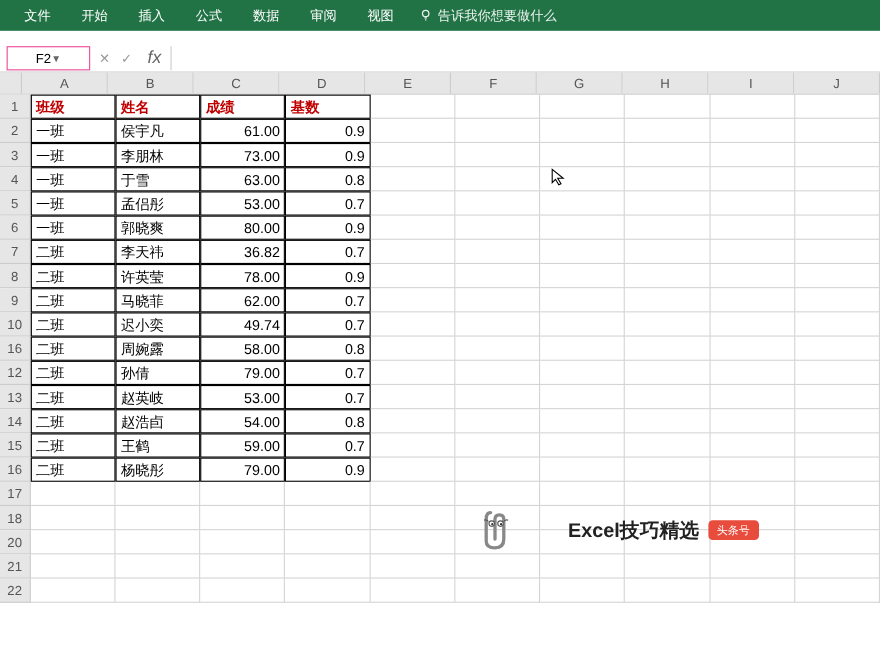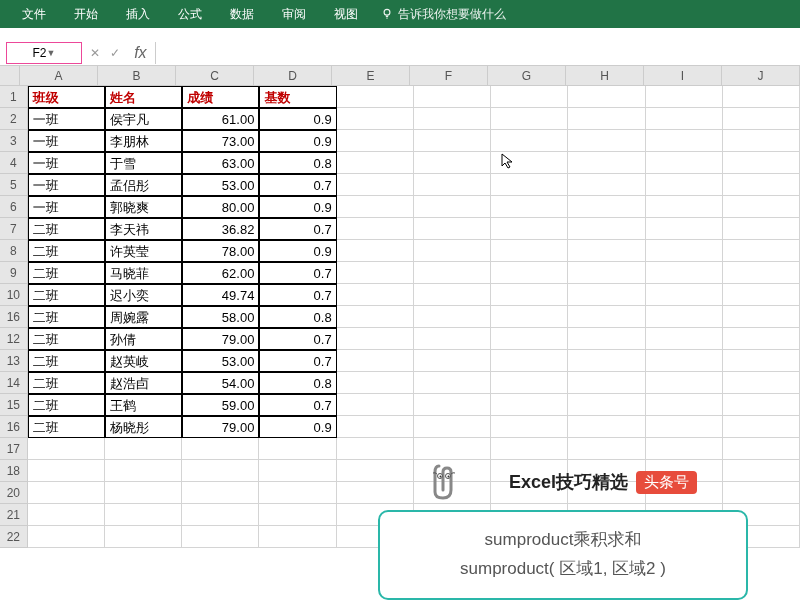--- a/index.html
+++ b/index.html
@@ -31,21 +31,21 @@
 .hdr-cell { border: 1px solid #000; font-weight: bold; color: #c00000; }
 .data-cell { border: 1px solid #000; }
 .num { text-align: right; }
 
 .cursor-arrow { position: absolute; left: 500px; top: 152px; pointer-events: none; }
 
 .clippy-box { position: absolute; left: 378px; top: 462px; width: 370px; }
 .clippy-header { display: flex; align-items: center; justify-content: center; gap: 8px; margin-bottom: 8px; }
 .clippy-icon { width: 32px; height: 40px; }
 .clippy-title { font-size: 18px; font-weight: bold; color: #222; padding-left: 40px; }
-.badge { background: #e74c3c; color: #fff; font-size: 15px; padding: 2px 8px; border-radius: 4px; }
+.badge { background: #e74c3c; color: #fff; font-size: 10px; padding: 2px 8px; border-radius: 4px; }
 .clippy-bubble { border: 2px solid #2ab7a9; border-radius: 10px; padding: 14px 18px; text-align: center; font-size: 17px; color: #555; line-height: 1.7; background: #fff; }
 </style>
 </head>
 <body>
 
 <div class="ribbon">
   <div id="ribbon-tabs" style="display:flex;">
       <div class="ribbon-tab">文件</div>
       <div class="ribbon-tab">开始</div>
       <div class="ribbon-tab">插入</div>
@@ -380,17 +380,13 @@
       <circle cx="11" cy="14" r="2.5" fill="#fff" stroke="#555"></circle>
         <circle cx="11.5" cy="14.5" r="1" fill="#333"></circle>
       <circle cx="19" cy="14" r="2.5" fill="#fff" stroke="#555"></circle>
         <circle cx="19.5" cy="14.5" r="1" fill="#333"></circle>
       <path d="M8 12 Q6 10 4 11" stroke="#555" fill="none"></path>
         <path d="M22 12 Q24 10 26 11" stroke="#555" fill="none"></path>
     </svg>
     <span class="clippy-title">Excel技巧精选</span>
     <span class="badge">头条号</span>
   </div>
-  <div class="clippy-bubble">
-    <div>sumproduct乘积求和</div>
-    <div>sumproduct( 区域1, 区域2 )</div>
-  </div>
 </div>
 
 </body></html>

